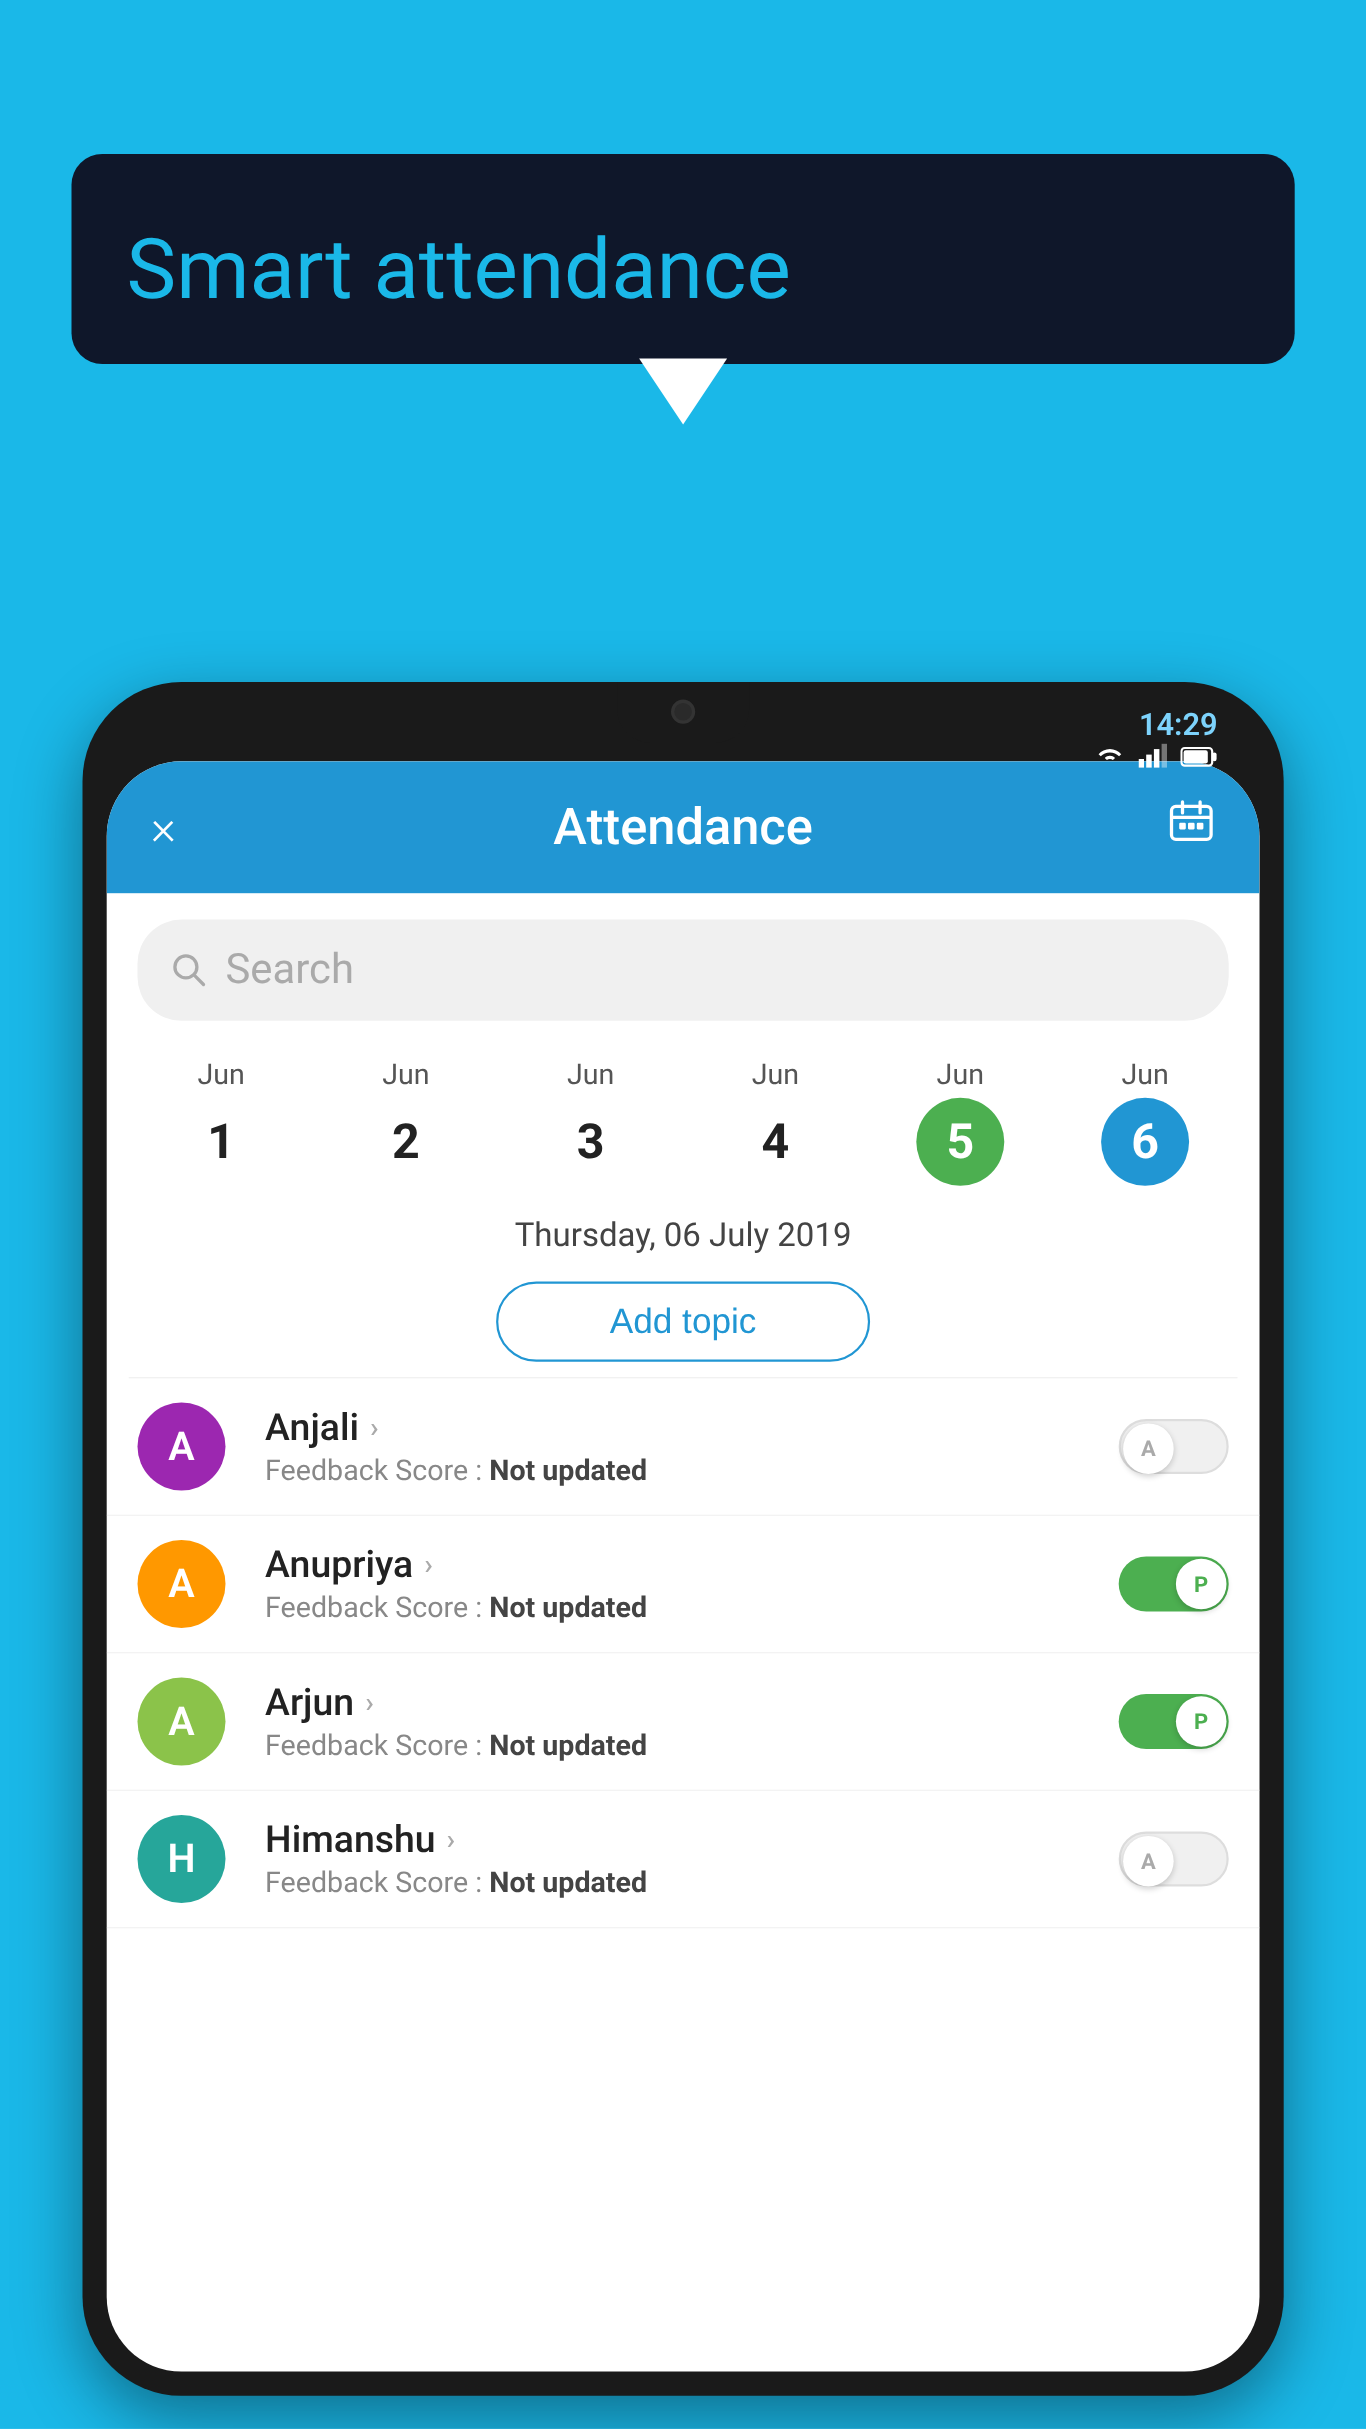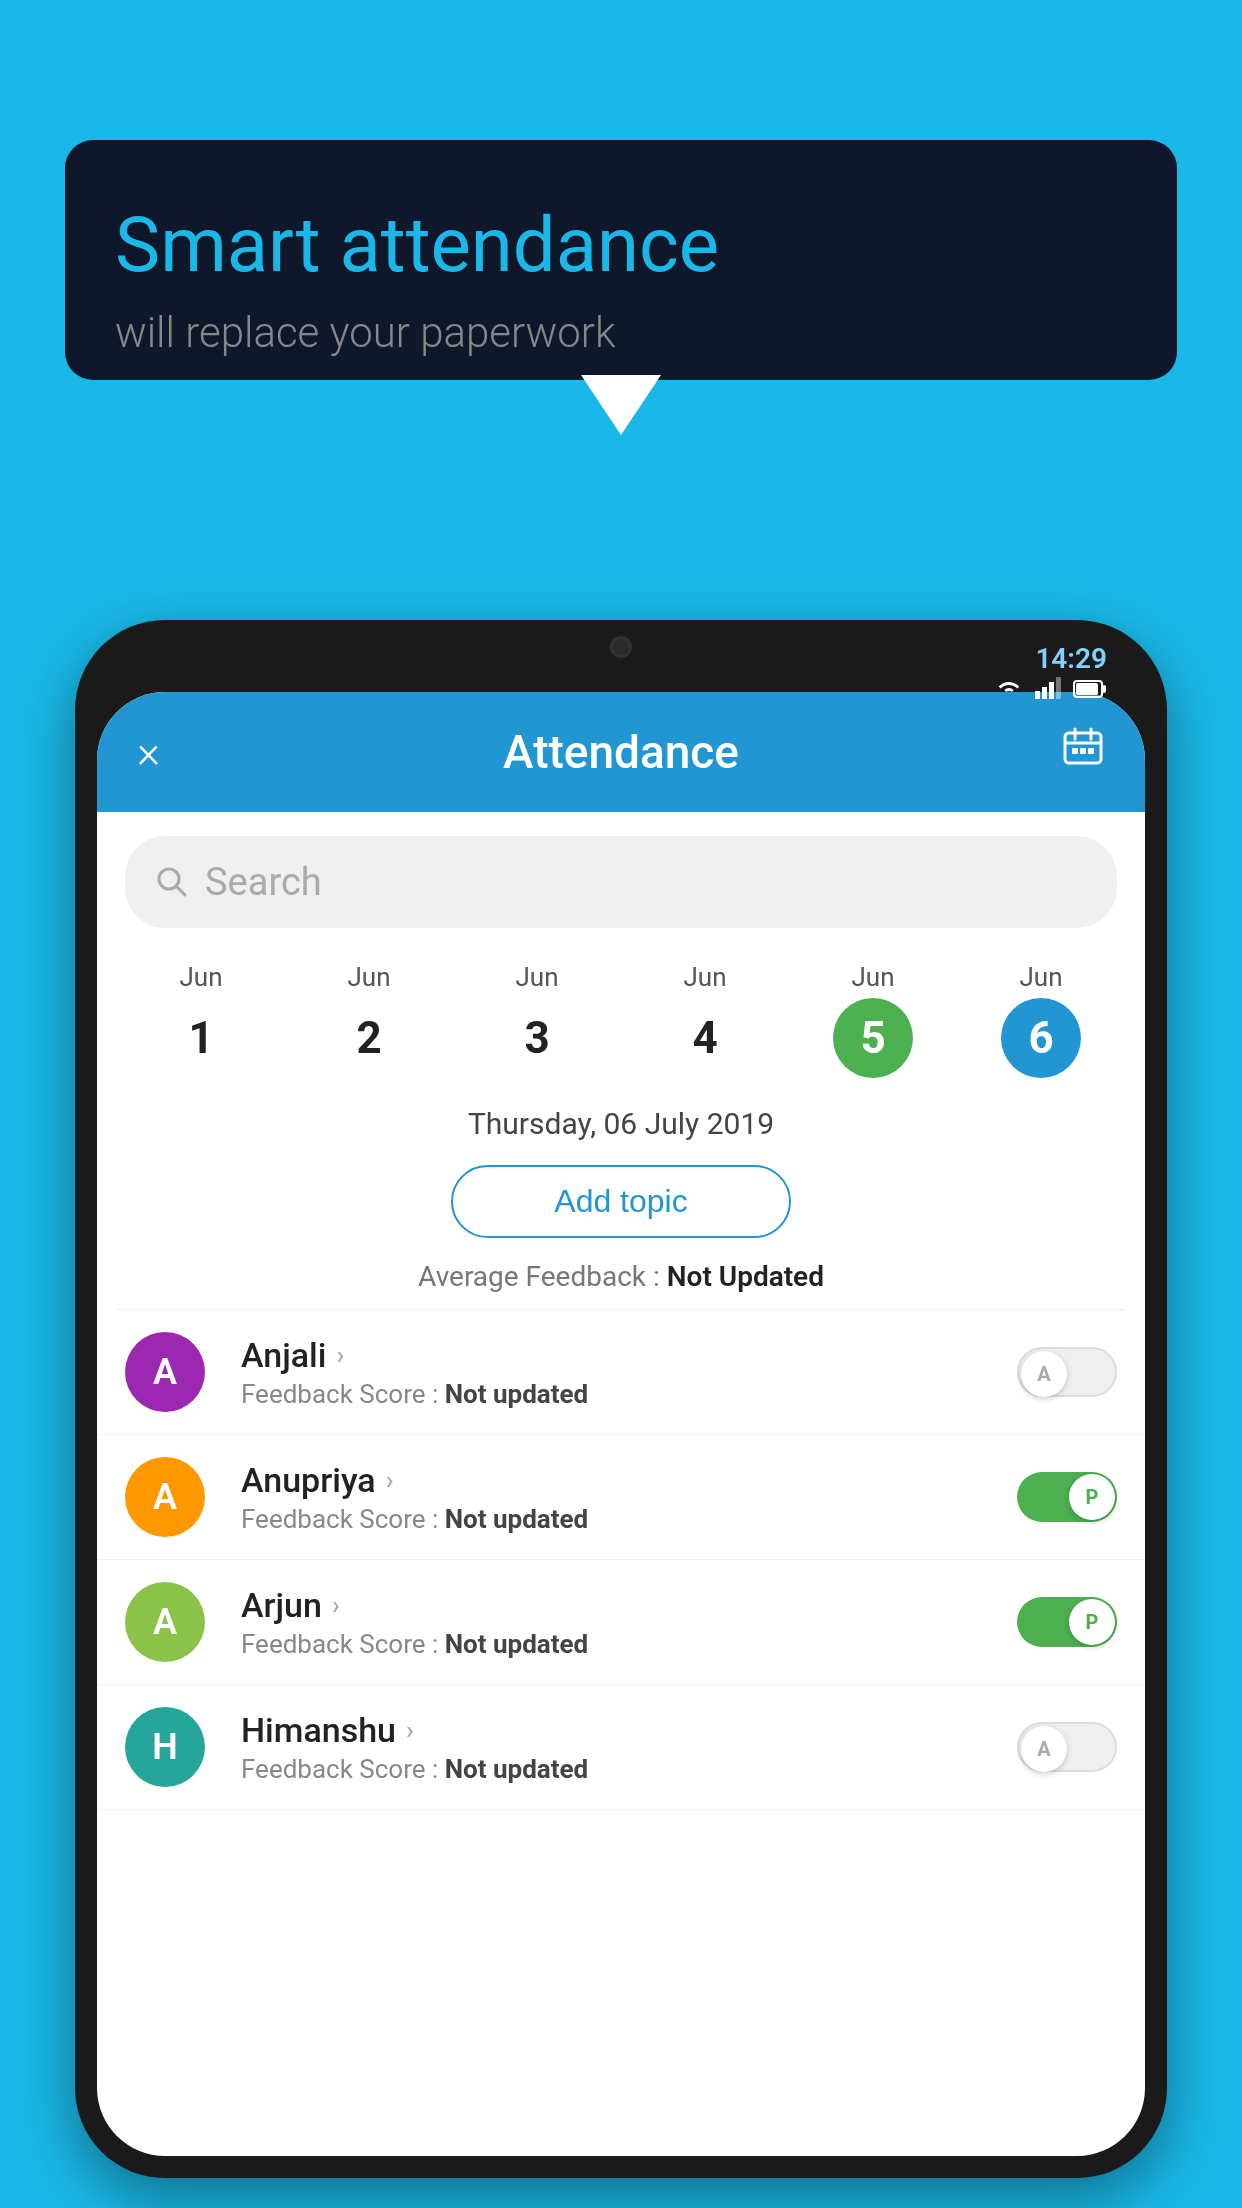--- a/index.html
+++ b/index.html
@@ -329,21 +329,20 @@
     }
   </style>
 </head>
 <body>
 
 <div style="position:absolute;top:0;left:0;width:100%;height:100%;background:#1ab8e8;"></div>
 
 <div class="speech-bubble-container">
   <div class="speech-bubble">
     <div class="bubble-title">Smart attendance</div>
-    <div class="bubble-subtitle">will replace your paperwork</div>
   </div>
 </div>
 
 <div class="phone-container">
   <div class="phone-outer">
 
     <div class="notch">
       <div class="notch-camera"></div>
     </div>
 
@@ -430,23 +429,20 @@
       <span class="cal-date selected">6</span>
     </div>
         </div>
 
       <div class="date-label">Thursday, 06 July 2019</div>
 
       <div style="text-align:center;">
         <button class="add-topic-btn">Add topic</button>
       </div>
 
-      <div class="avg-feedback">
-        <span>Average Feedback : </span><strong>Not Updated</strong>
-      </div>
 
       <div class="divider"></div>
 
       <div id="student-list">
           <div class="student-item">
       <div class="avatar purple">A</div>
       <div class="student-info">
         <div class="student-name">
           Anjali
           <span class="chevron-right">›</span>

